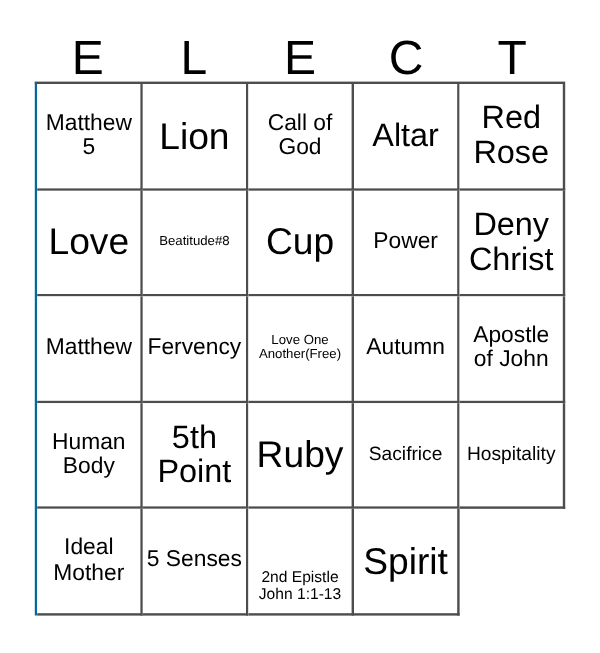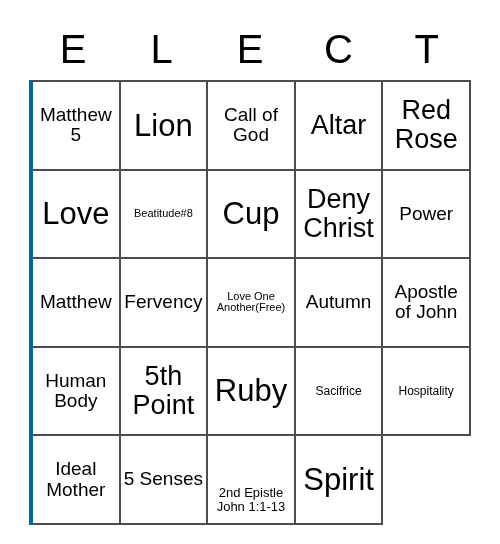--- a/index.html
+++ b/index.html
@@ -42,27 +42,27 @@
     font-weight: 400;
     letter-spacing: 0px;
     color: #000000;
     user-select: none;
   }
 
   
   #grid {
     position: absolute;
     left: 29px;
-    top: 80px;
+    top: 68px;
     width: 442px;
     height: 445px;
     display: grid;
     grid-template-columns: repeat(5, 1fr);
     grid-template-rows: repeat(5, 1fr);
-    border-left: 4px solid #0369a1;
+    border-left: 2px solid #0369a1;
     border-top: 2px solid #4d4d4d;
     box-sizing: border-box;
     background: #ffffff;
   }
   .cell {
     border-right: 2px solid #4d4d4d;
     border-bottom: 2px solid #4d4d4d;
     box-sizing: border-box;
     display: flex;
     align-items: center;
@@ -79,21 +79,21 @@
     word-wrap: break-word;
     overflow-wrap: break-word;
     hyphens: none;
   }
 
   
   .fs-xxl .cell-text { font-size: 31px; }
   .fs-xl  .cell-text { font-size: 27px; }
   .fs-l   .cell-text { font-size: 19px; }
   .fs-m   .cell-text { font-size: 19px; }
-  .fs-s   .cell-text { font-size: 12px; }
+  .fs-s   .cell-text { font-size: 16px; }
   .fs-xs  .cell-text { font-size: 13px; margin-top: 40px; }
   .fs-xxs .cell-text { font-size: 11px; }
 </style>
 </head>
 <body>
 
 <div id="card">
 
   <div id="header-row">
     <div class="header-letter">E</div>
@@ -123,25 +123,25 @@
 
     <div class="cell fs-xxl">
         <span class="cell-text">Love</span>
       </div>
     <div class="cell fs-xxs">
         <span class="cell-text">Beatitude#8</span>
       </div>
     <div class="cell fs-xxl">
         <span class="cell-text">Cup</span>
       </div>
+    <div class="cell fs-l">
+        <span class="cell-text">Power</span>
+      </div>
     <div class="cell fs-xl">
         <span class="cell-text">Deny Christ</span>
-      </div>
-    <div class="cell fs-l">
-        <span class="cell-text">Power</span>
       </div>
 
     <div class="cell fs-m">
         <span class="cell-text">Matthew</span>
       </div>
     <div class="cell fs-m">
         <span class="cell-text">Fervency</span>
       </div>
     <div class="cell fs-xxs">
         <span class="cell-text">Love One Another(Free)</span>

